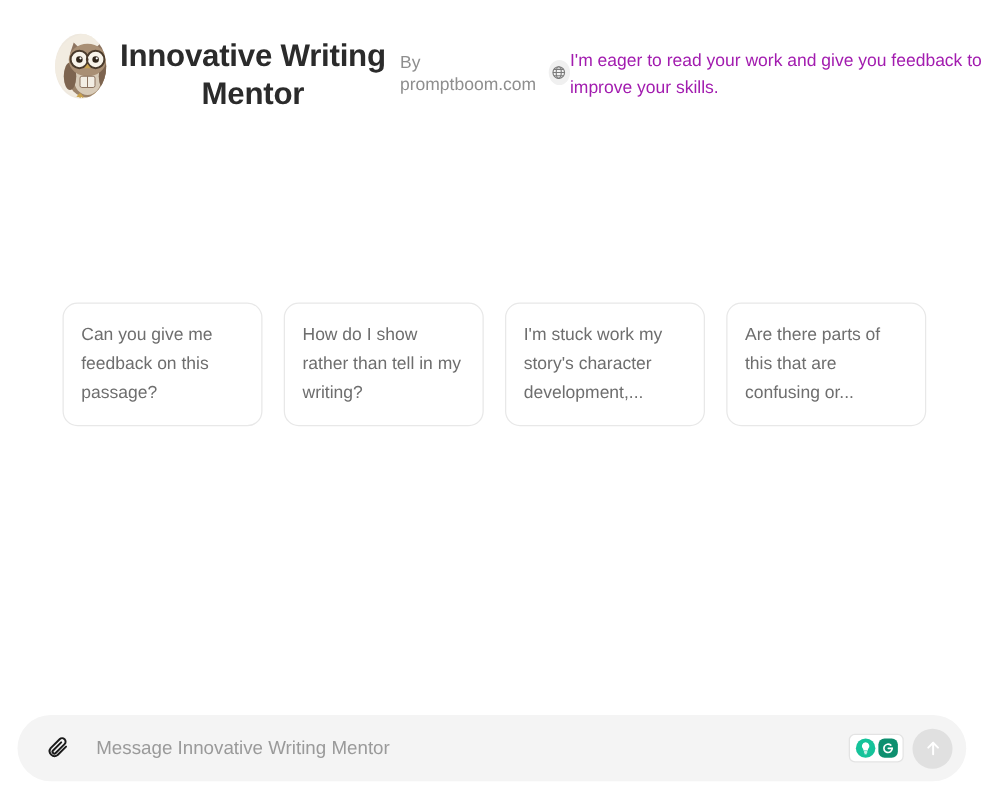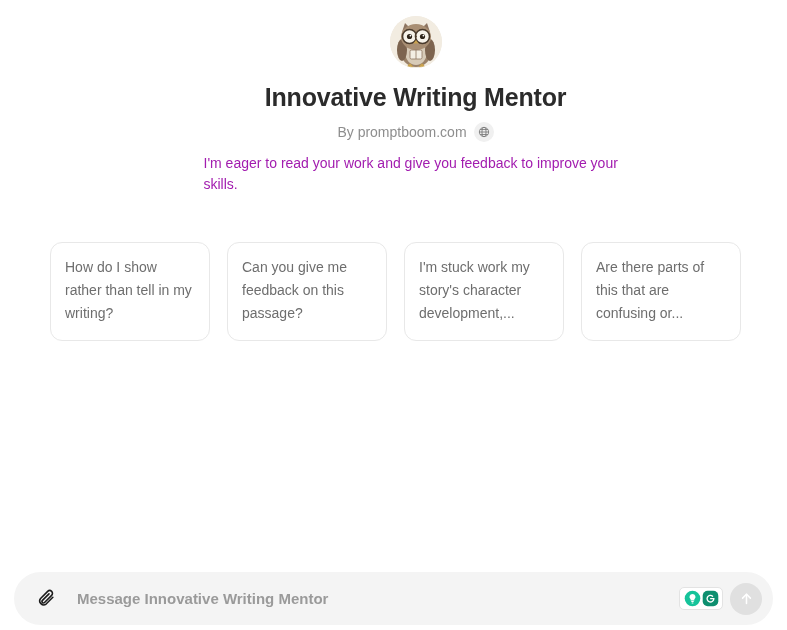--- a/index.html
+++ b/index.html
@@ -18,21 +18,21 @@
   }
 
   
   .intro {
     position: absolute;
     top: 0;
     left: 0;
     width: 787px;
     padding-top: 16px;
     display: flex;
-    flex-direction: column;
+    flex-direction: row;
     align-items: center;
     padding-left: 44px;
   }
 
   .avatar {
     width: 52px;
     height: 52px;
     border-radius: 50%;
     overflow: hidden;
     background: #efe9df;
@@ -140,21 +140,20 @@
   .composer-input {
     flex: 1 1 auto;
     border: none;
     outline: none;
     background: transparent;
     font-family: "Liberation Sans", sans-serif;
     font-size: 15px;
     color: #2d2d2d;
     margin-left: 19px;
     height: 100%;
-    font-weight: bold;
   }
 
   .composer-input::placeholder {
     color: #9a9a9a;
     opacity: 1;
   }
 
   .grammarly-badge {
     flex: 0 0 auto;
     width: 44px;
@@ -246,22 +245,22 @@
         <line x1="2.8" y1="4.6" x2="13.2" y2="4.6"></line>
         <line x1="2.8" y1="11.4" x2="13.2" y2="11.4"></line>
       </svg>
     </span>
   </div>
 
   <div class="description">I'm eager to read your work and give you feedback to improve your skills.</div>
 </div>
 
 <div class="starters">
+  <div class="starter-card">Can you give me feedback on this passage?</div>
   <div class="starter-card">How do I show rather than tell in my writing?</div>
-  <div class="starter-card">Can you give me feedback on this passage?</div>
   <div class="starter-card">I'm stuck work my story's character development,...</div>
   <div class="starter-card">Are there parts of this that are confusing or...</div>
 </div>
 
 <div class="composer">
 
   <button class="attach-btn">
     <svg width="19" height="19" viewBox="0 0 24 24" fill="none" stroke="#1b1b1b" stroke-width="2" stroke-linecap="round" stroke-linejoin="round">
       <path d="M20 10.5 L11.5 19 a5 5 0 0 1 -7 -7 l9 -9 a3.5 3.5 0 0 1 5 5 l-9 9 a1.8 1.8 0 0 1 -2.6 -2.6 l8.2 -8.2"></path>
     </svg>

